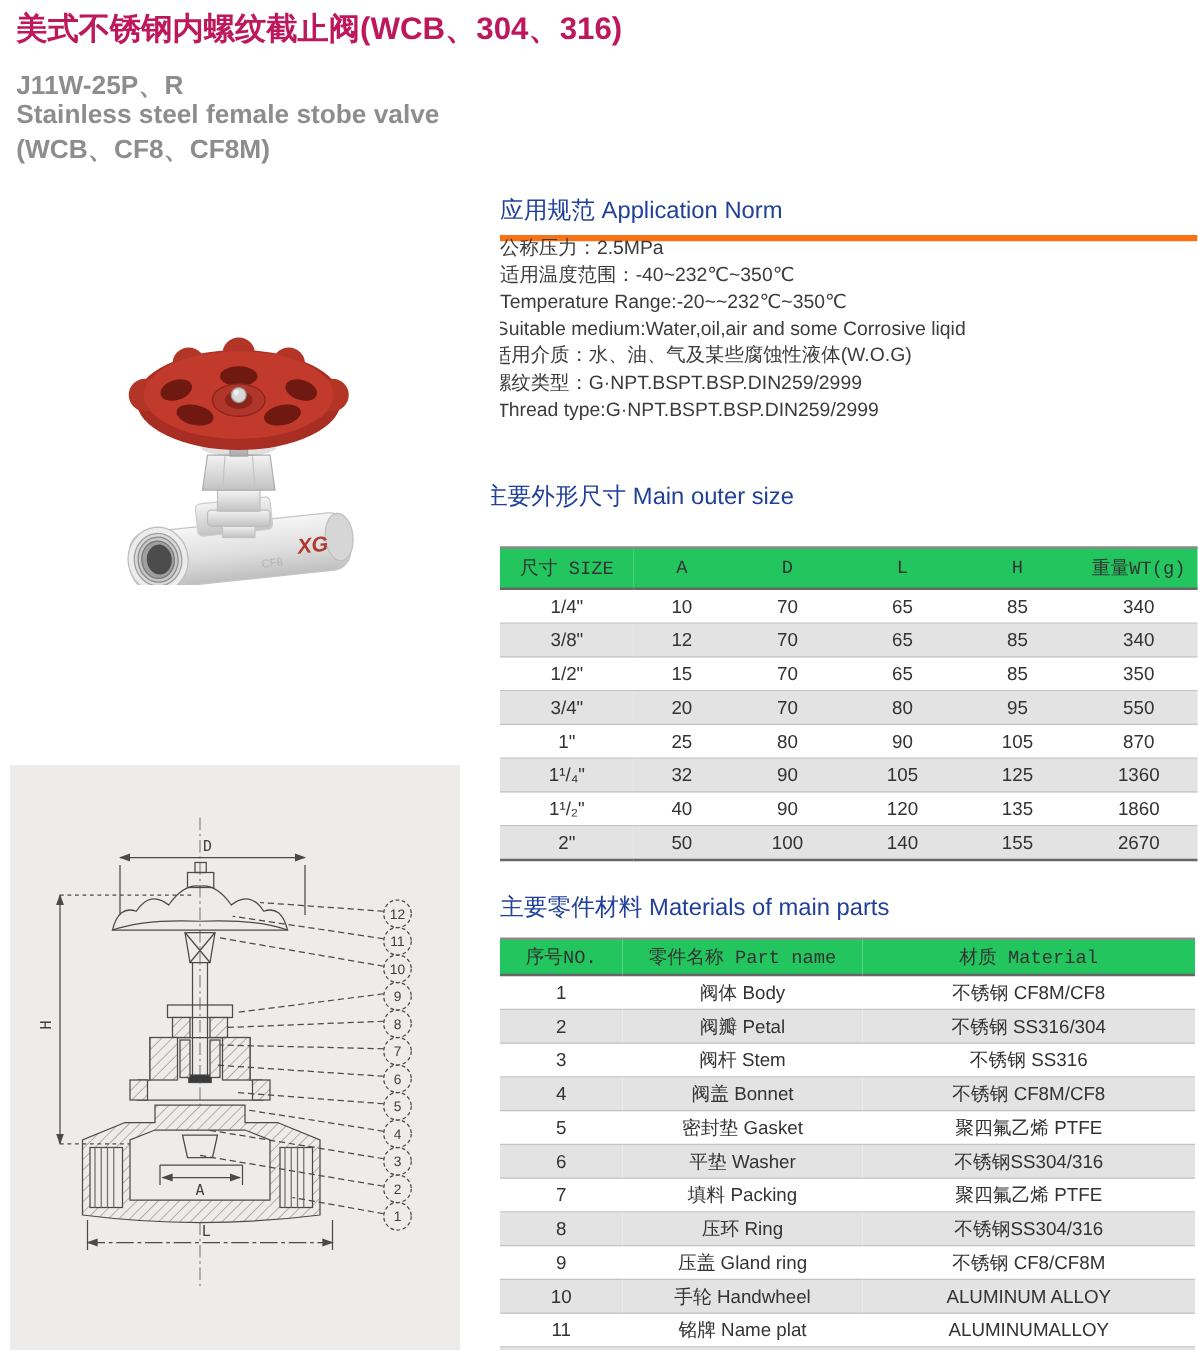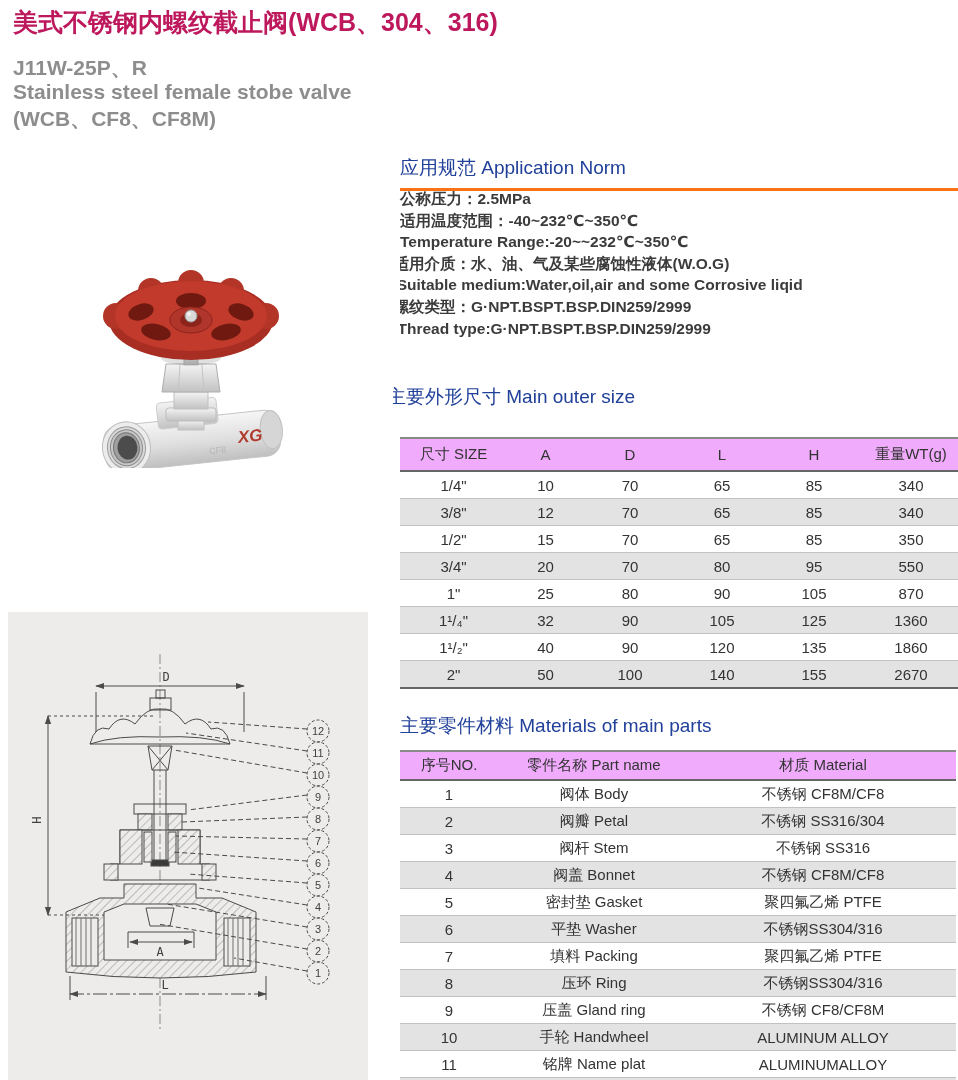--- a/index.html
+++ b/index.html
@@ -11,40 +11,40 @@
   .abs{position:absolute;}
 
   
   .title-cn{left:13px;top:6px;font-size:25px;font-weight:bold;color:#be185d;white-space:nowrap;}
   .model-no{left:13px;top:54px;font-size:21px;font-weight:bold;color:#8d8d8d;white-space:nowrap;}
   .title-en1{left:13px;top:80px;font-size:21px;font-weight:bold;color:#8d8d8d;white-space:nowrap;}
   .title-en2{left:13px;top:105px;font-size:21px;font-weight:bold;color:#8d8d8d;white-space:nowrap;}
 
   
   .sec-heading{font-size:19px;color:#21409a;white-space:nowrap;}
-  .app-heading{left:400px;top:155px;width:558px;padding-bottom:7px;border-bottom:3px solid #f97316;}
+  .app-heading{left:400px;top:155px;width:558px;padding-bottom:7px;border-bottom:5px solid #f97316;}
   .size-heading{left:393px;top:384px;}
   .mat-heading{left:400px;top:713px;text-align:right;}
 
   
   .clip{display:inline-block;overflow:hidden;direction:rtl;vertical-align:bottom;white-space:nowrap;}
   .clip:empty{display:none;}
   .clip-cjk{width:9px;}
   .clip-lat{width:7px;}
   .clip-head{width:13px;}
 
   
   .spec{left:400px;top:188px;width:558px;font-size:15.5px;color:#3b3b3b;}
-  .spec-line{height:21.6px;line-height:21.6px;white-space:nowrap;font-weight:bold;}
+  .spec-line{height:21.6px;line-height:21.6px;white-space:nowrap;}
 
   
   table{position:absolute;border-collapse:collapse;table-layout:fixed;
         font-size:15px;color:#333;text-align:center;}
-  th{font-weight:normal;background:#f0abfc;
-     border-top:2px solid #8a8a8a;border-bottom:2px solid #666;}
+  th{font-weight:normal;background:#22c55e;
+     border-top:2px solid #8a8a8a;border-bottom:2px solid #666;font-family:Liberation Mono, monospace;}
   td{border-bottom:1px solid #c2c2c2;background:#fff;}
   tbody tr:nth-child(even) td{background:#e3e3e3;}
   tbody tr:last-child td{border-bottom:2px solid #666;}
 
   .size-table{left:400px;top:437px;width:550px;}
   .size-table th{height:29px;}
   .size-table td{height:24px;}
   .size-table th:nth-child(1){width:105px;}
   .size-table th:nth-child(2){width:75px;}
   .size-table th:nth-child(3){width:90px;}
@@ -73,22 +73,22 @@
 <div class="abs model-no">J11W-25P、R</div>
 <div class="abs title-en1">Stainless steel female stobe valve</div>
 <div class="abs title-en2">(WCB、CF8、CF8M)</div>
 
 <div class="abs sec-heading app-heading">应用规范  Application Norm</div>
 
 <div class="abs spec">
   <div class="spec-line"><span>公称压力：2.5MPa</span></div>
   <div class="spec-line"><span>适用温度范围：-40~232℃~350℃</span></div>
   <div class="spec-line"><span>Temperature Range:-20~~232℃~350℃</span></div>
+  <div class="spec-line"><span class="clip clip-lat">S</span><span>uitable medium:Water,oil,air and some Corrosive liqid</span></div>
   <div class="spec-line"><span class="clip clip-cjk">适</span><span>用介质：水、油、气及某些腐蚀性液体(W.O.G)</span></div>
-  <div class="spec-line"><span class="clip clip-lat">S</span><span>uitable medium:Water,oil,air and some Corrosive liqid</span></div>
   <div class="spec-line"><span class="clip clip-cjk">螺</span><span>纹类型：G·NPT.BSPT.BSP.DIN259/2999</span></div>
   <div class="spec-line"><span class="clip clip-lat">T</span><span>hread type:G·NPT.BSPT.BSP.DIN259/2999</span></div>
 </div>
 
 <div class="abs sec-heading size-heading"><span class="clip clip-head">主</span><span>要外形尺寸  Main outer size</span></div>
 
 <table class="size-table">
     <thead>
       <tr>
         <th>尺寸 SIZE</th>

